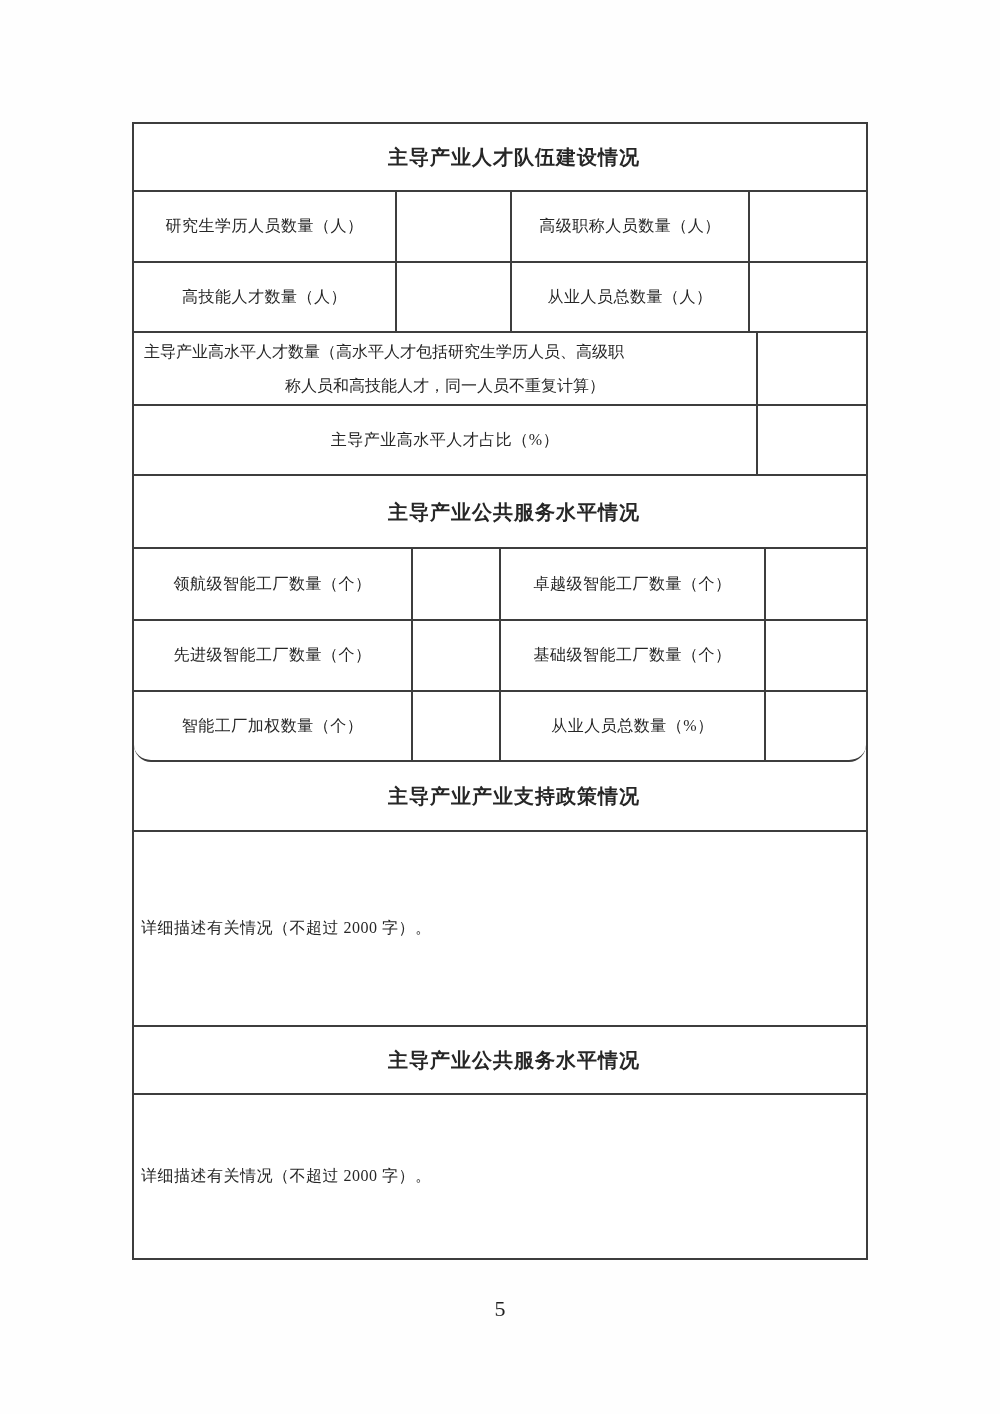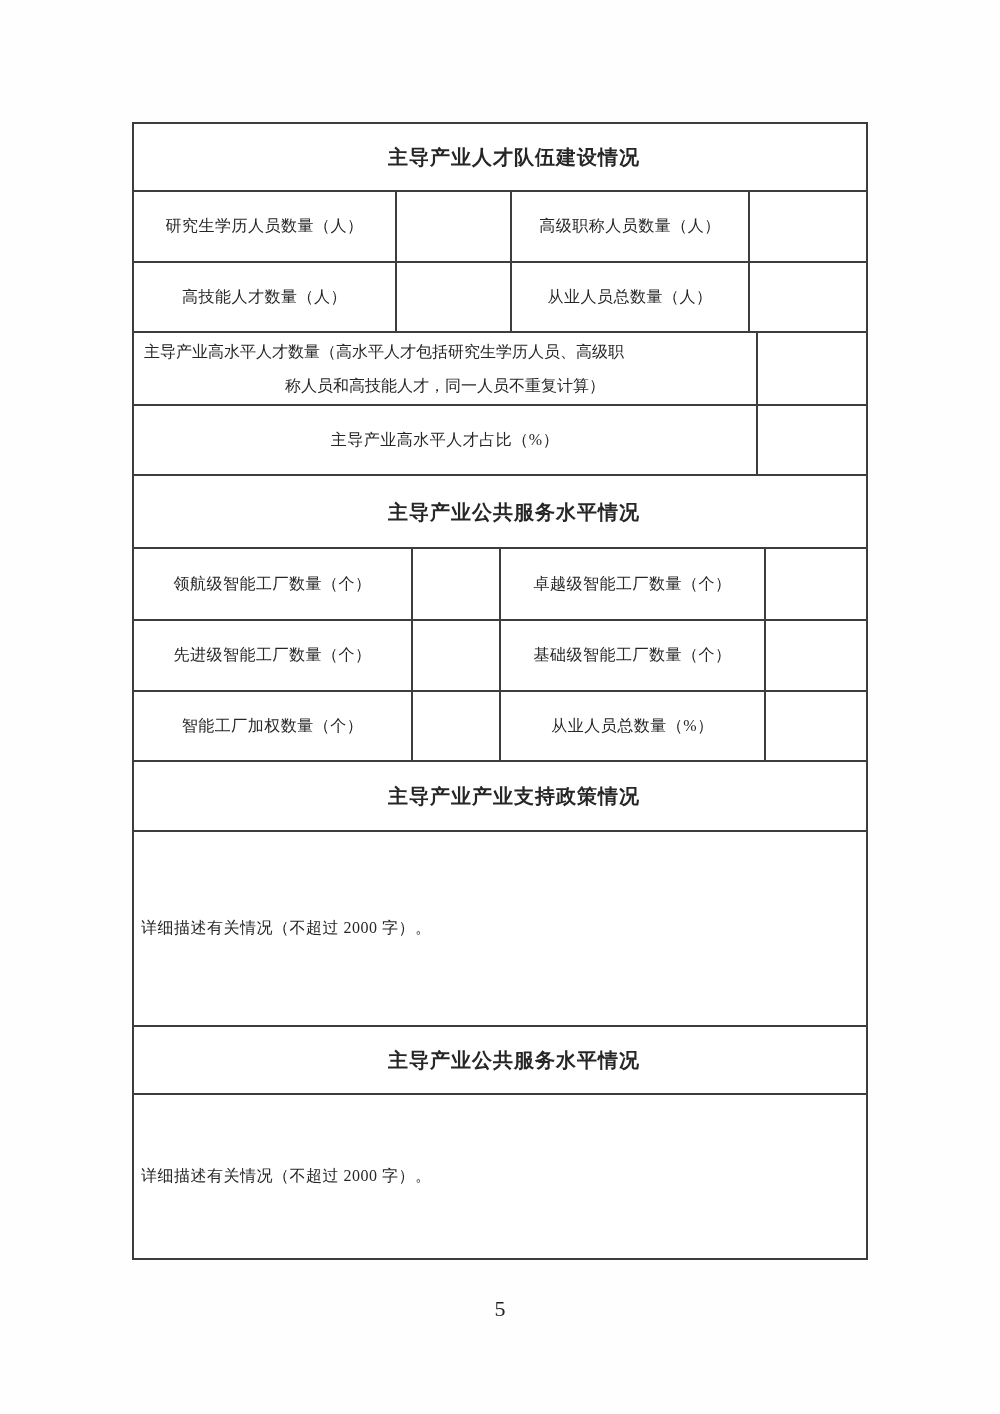--- a/index.html
+++ b/index.html
@@ -59,21 +59,21 @@
   }
   
   .h-hdr1 { height: 68px; }
   .h-r1   { height: 71px; }
   .h-r2   { height: 70px; }
   .h-r3   { height: 73px; }
   .h-r4   { height: 70px; }
   .h-hdr2 { height: 73px; }
   .h-d1   { height: 72px; }
   .h-d2   { height: 71px; }
-  .h-d3   { height: 70px; }
+  .h-d3   { height: 70px; border-radius: 17px; }
   .h-hdr3 { height: 70px; }
   .h-big1 { height: 195px; }
   .h-hdr4 { height: 68px; }
   .h-big2 { height: 163px; }
   
   .p-c1 { width: 263px; }
   .p-c2 { width: 115px; }
   .p-c3 { width: 238px; text-align: right; }
   .p-c4 { width: 108px; }
   

